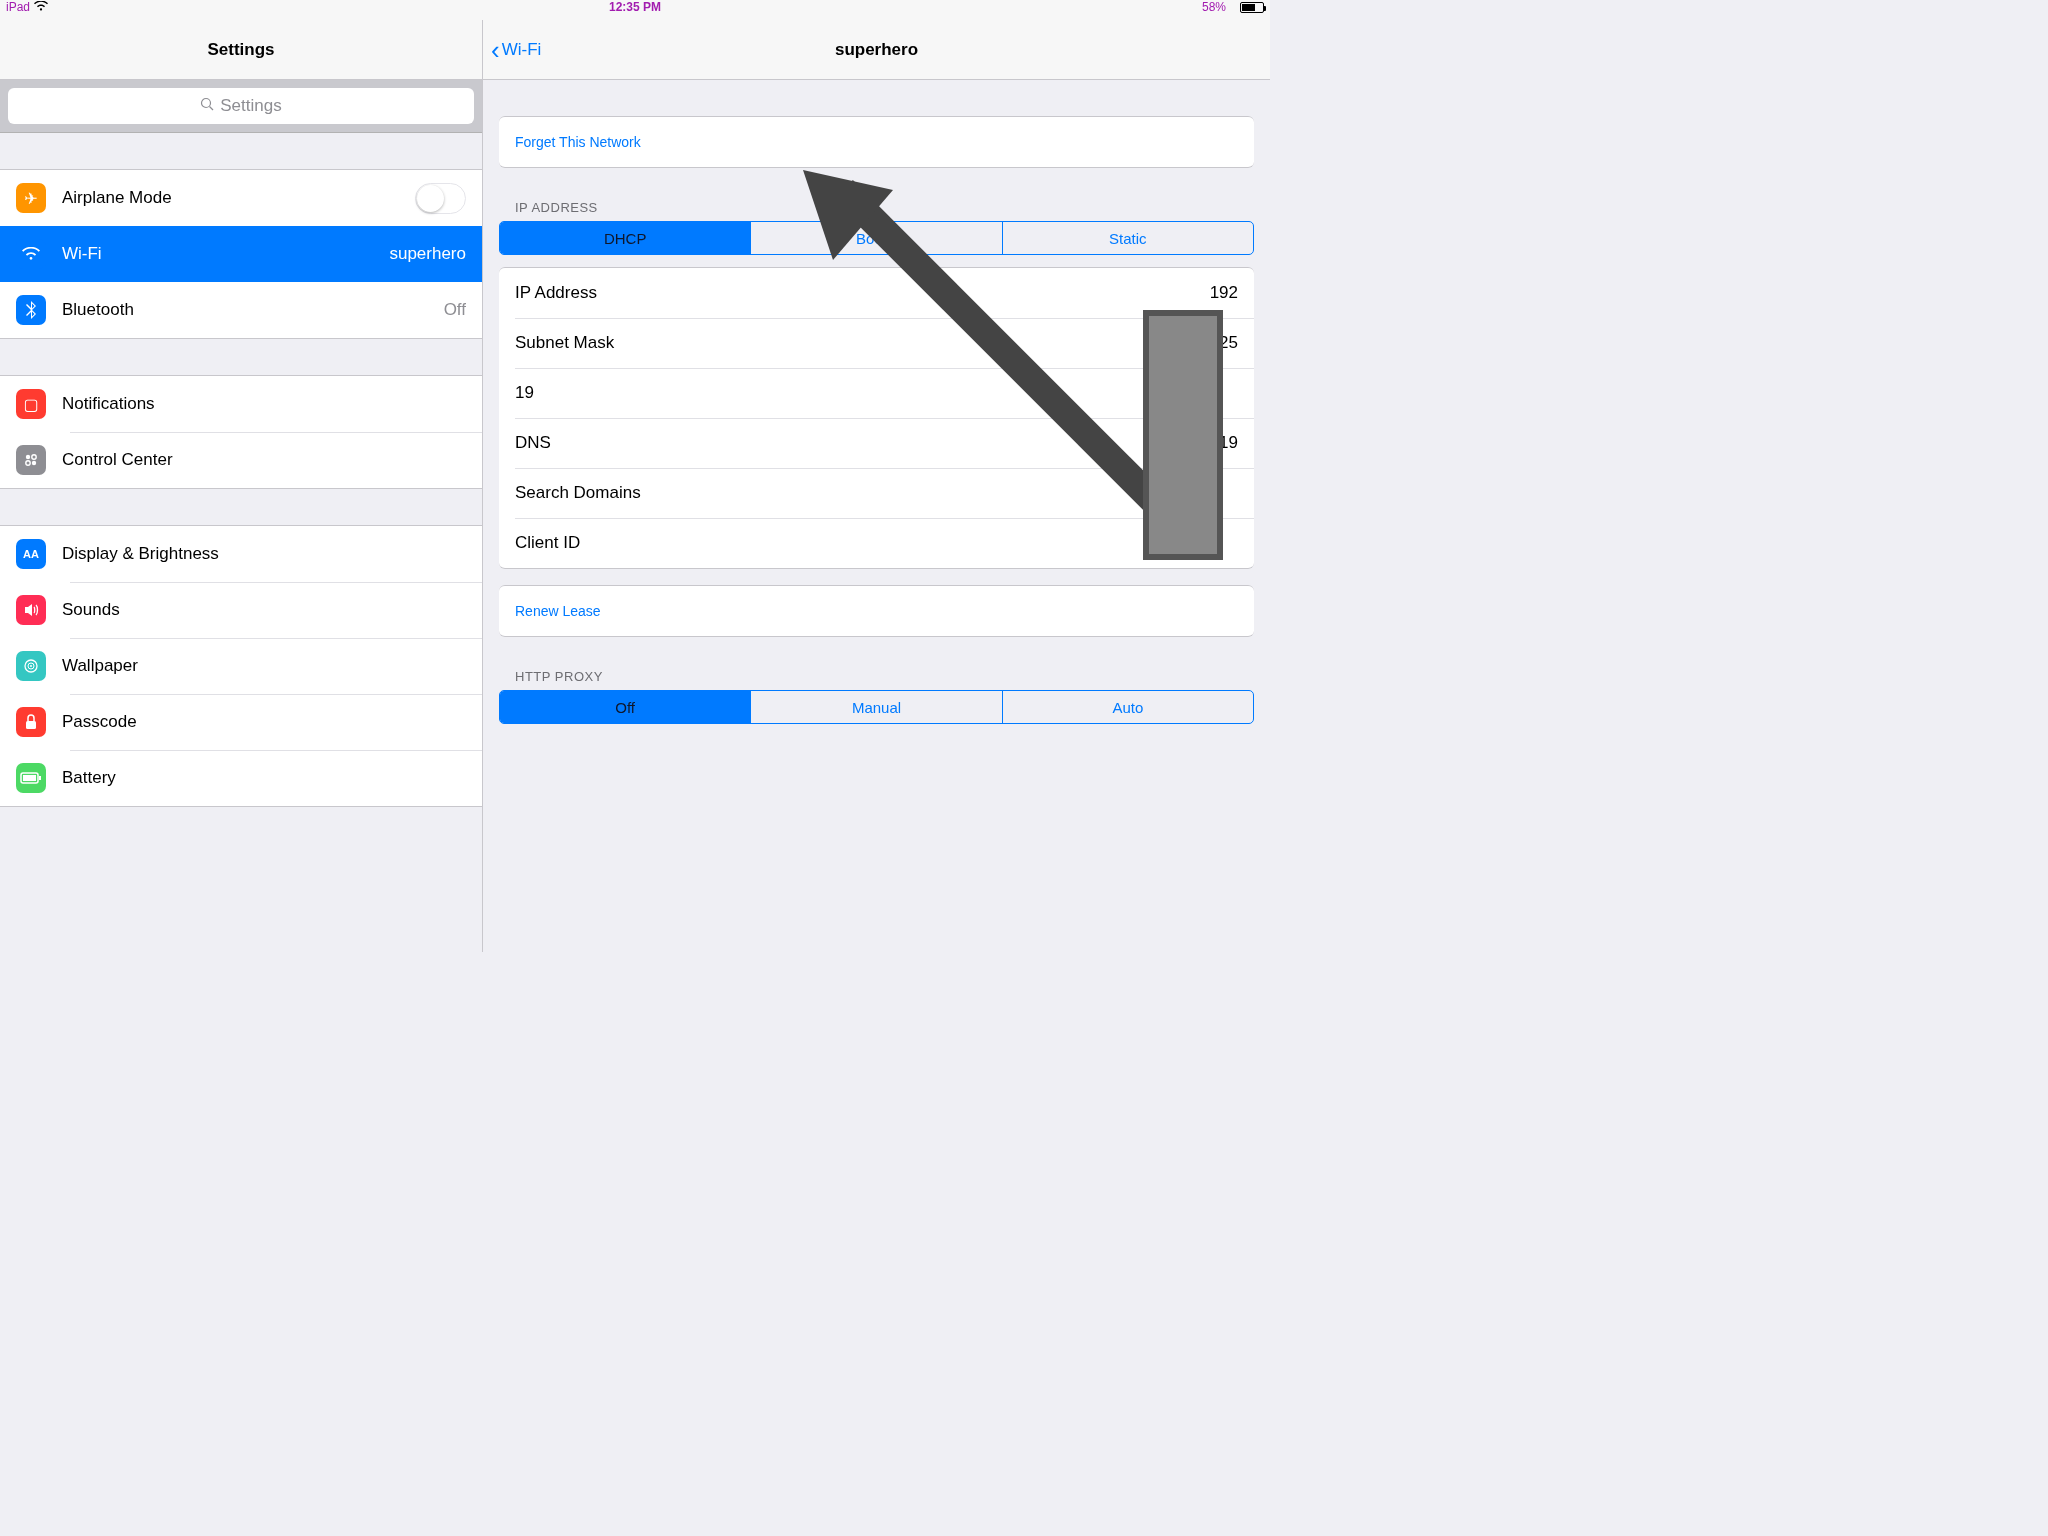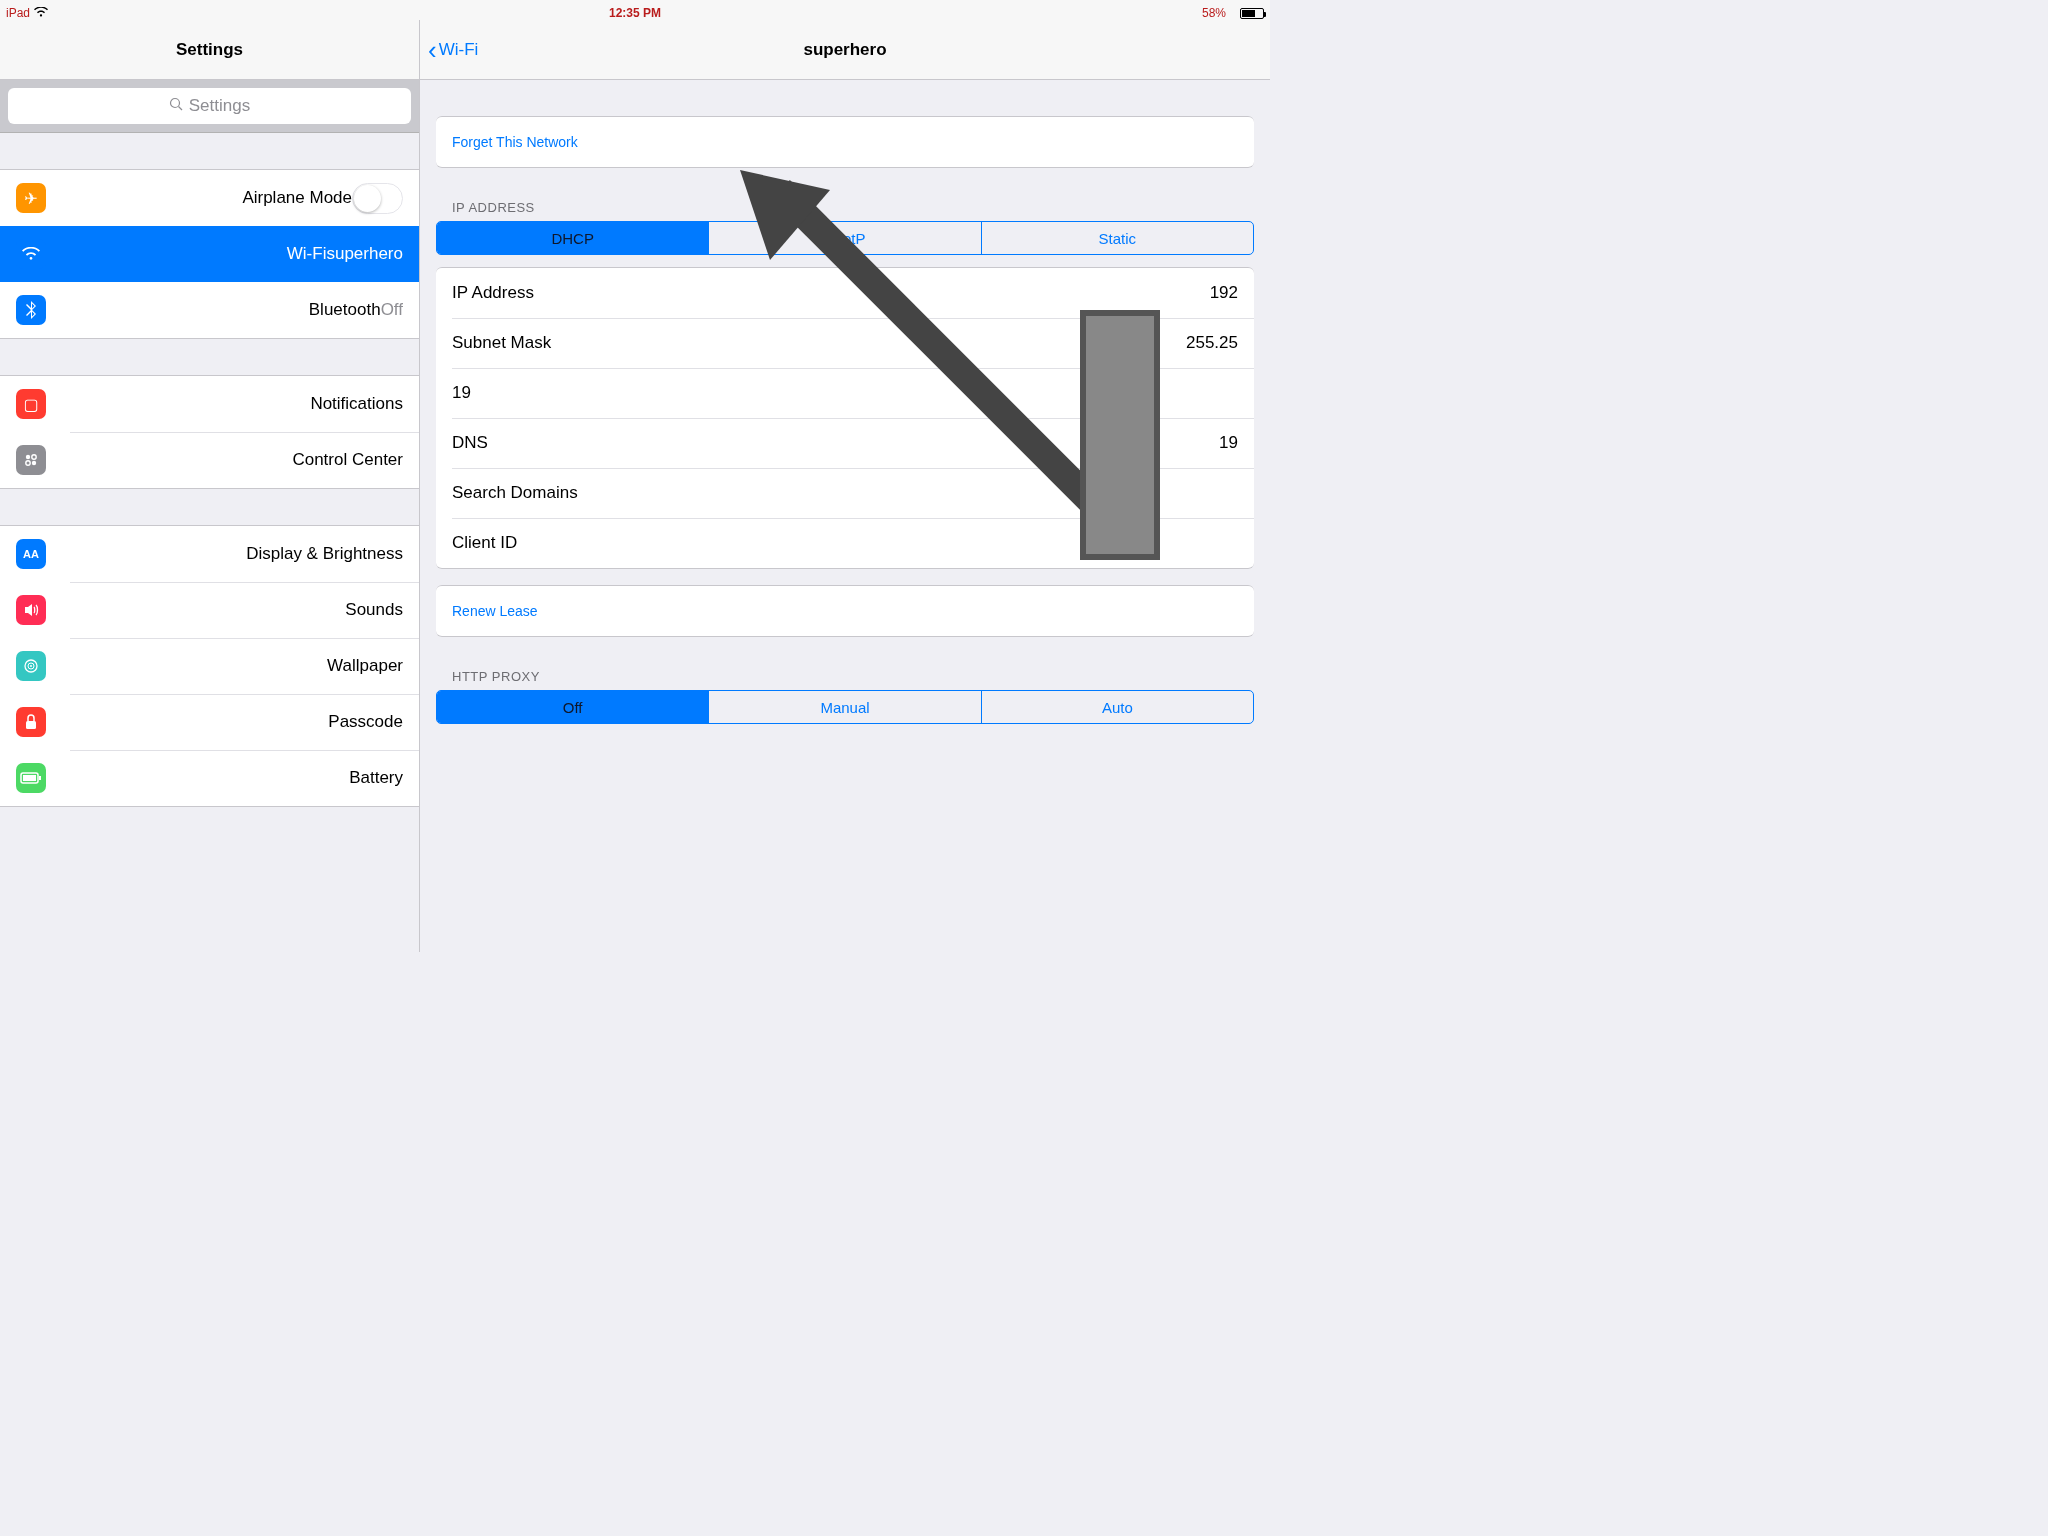--- a/index.html
+++ b/index.html
@@ -1,29 +1,29 @@
 <!DOCTYPE html>
 <html><head>
 <meta charset="utf-8">
 <style>
   * { box-sizing: border-box; margin: 0; padding: 0; }
   html, body { width: 1270px; height: 952px; font-family: -apple-system, "Helvetica Neue", Helvetica, Arial, sans-serif; background: #efeff4; overflow: hidden; }
   
-  .status-bar { height: 20px; width: 100%; display: flex; align-items: flex-end; font-size: 12px; padding: 0 6px; background: #f7f7f7; color: #b91c1c; }
+  .status-bar { height: 20px; width: 100%; display: flex; align-items: flex-start; font-size: 12px; padding: 0 6px; background: #f7f7f7; color: #a21caf; }
   .status-left { display: flex; align-items: center; gap: 4px; width: 200px;}
   .status-center { flex:1; text-align:center; font-weight:600;}
   .status-right { width:200px; text-align:right; display:flex; justify-content:flex-end; align-items:center; gap:14px;}
   .battery-icon { display:inline-block; width:24px; height:11px; border:1px solid #000; border-radius:2px; position:relative;}
   .battery-icon::after { content:''; position:absolute; right:-3px; top:3px; width:2px; height:5px; background:#000; border-radius:0 1px 1px 0;}
   .battery-fill { position:absolute; left:1px; top:1px; bottom:1px; width:58%; background:#000;}
   .wifi-glyph { font-size:12px; }
   
   .container { display:flex; height: calc(100% - 20px); width:100%; }
   
-  .sidebar { width: 420px; border-right: 1px solid #c8c7cc; background:#efeff4; display:flex; flex-direction:column;text-align:right;}
+  .sidebar { width: 483px; border-right: 1px solid #c8c7cc; background:#efeff4; display:flex; flex-direction:column;}
   .sidebar-header { height:60px; background:#f7f7f7; border-bottom:1px solid #c8c7cc; display:flex; align-items:center; justify-content:center; font-size:17px; font-weight:600;}
   .search-wrap { padding:8px; background:#c9c9ce; border-bottom:1px solid #b2b2b2;}
   .search-field { height:36px; background:#fff; border-radius:6px; display:flex; align-items:center; justify-content:center; color:#8e8e93; font-size:17px; gap:6px;}
   
   .group { background:#fff; border-top:1px solid #c8c7cc; border-bottom:1px solid #c8c7cc; margin-top:36px;}
   .group.first { margin-top:36px;}
   .group + .group { margin-top:36px;}
   .row { height:56px; display:flex; align-items:center; padding:0 16px; position:relative;}
   .row + .row::before { content:''; position:absolute; left:70px; right:0; top:0; height:1px; background:#e0e0e5;}
   .row .icon { width:30px; height:30px; border-radius:7px; display:flex; align-items:center; justify-content:center; margin-right:16px; flex-shrink:0; color:#fff; font-size:16px;}

